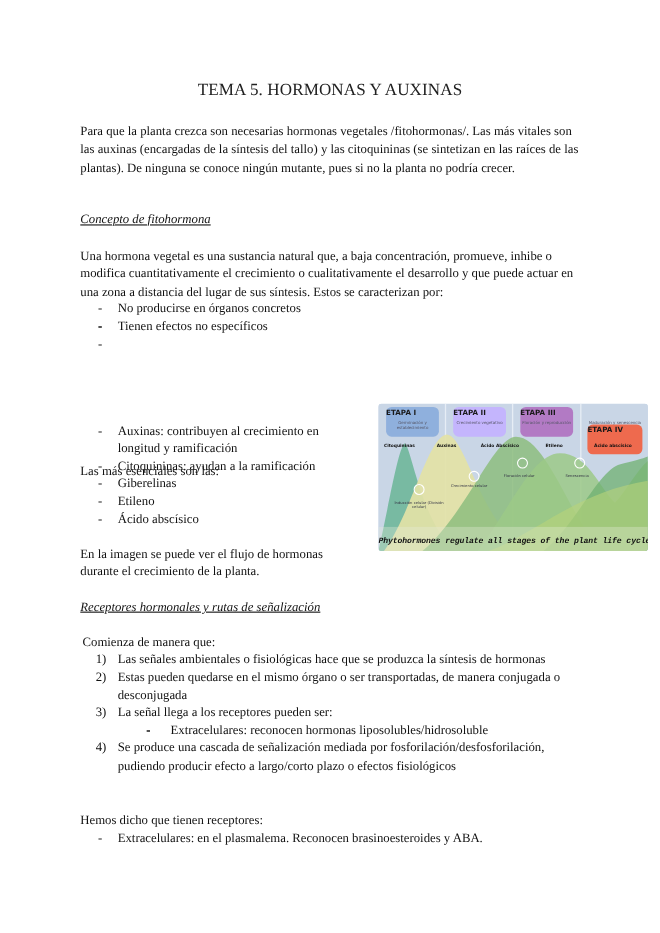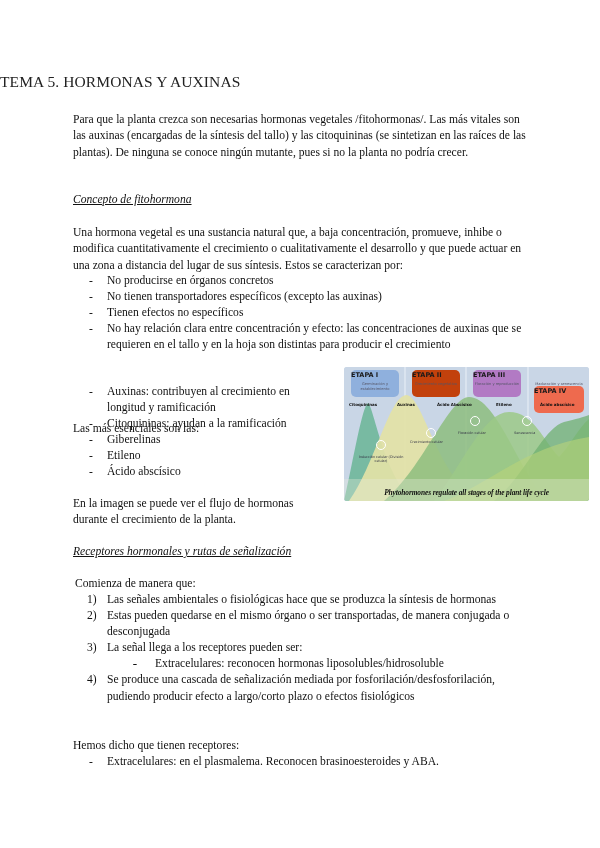--- a/index.html
+++ b/index.html
@@ -1,19 +1,19 @@
 <!DOCTYPE html>
 <html><head>
 <meta charset="utf-8">
 <style>
   html, body { margin: 0; padding: 0; background: #ffffff; }
   body { width: 600px; height: 848px; position: relative; overflow: hidden;
          font-family: "Liberation Serif", "DejaVu Serif", serif; color: #111; }
   .page { position: absolute; left: 0; top: 0; width: 600px; height: 848px; }
-  .title { position: absolute; top: 73px; left: 0; width: 600px; 
+  .title { position: absolute; top: 73px; left: 0; width: 600px; text-align: center;
            font-size: 15.5px; letter-spacing: 0.1px; color: #222; }
   .para { position: absolute; left: 73px; width: 460px; font-size: 11.6px; line-height: 16.4px; }
   .heading { position: absolute; left: 73px; font-size: 11.6px; font-style: italic;
              text-decoration: underline; line-height: 16px; }
   ul.dash, ol.num { margin: 0; padding: 0; list-style: none; }
   ul.dash li, ol.num li { position: relative; padding-left: 18px; }
   .list { position: absolute; left: 89px; font-size: 11.6px; line-height: 16.1px; }
   ul.dash li .mk, ol.num li .mk { position: absolute; left: 0; top: 0; }
   ol.num li { padding-left: 18px; }
   ol.num li .mk { left: -2px; }
@@ -28,42 +28,42 @@
   .stage-lbl { position: absolute; top: 3px; height: 27px; border-radius: 5px;
                font-family: "DejaVu Sans", sans-serif; font-size: 6.5px; line-height: 10px;
                text-align: left; color: #1a1a1a; font-weight: bold; }
   .stage-sub { position: absolute; top: 15px; font-family: "DejaVu Sans", sans-serif;
                font-size: 3.6px; line-height: 4.5px; text-align: center; color: #556; }
   .horm-lbl { position: absolute; top: 35px; font-family: "DejaVu Sans", sans-serif;
               font-size: 4px; color: #111; font-weight: bold; white-space: nowrap; }
   .evt-lbl { position: absolute; font-family: "DejaVu Sans", sans-serif;
              font-size: 3.4px; color: #334; white-space: nowrap; text-align: center; }
   .fig-caption { position: absolute; left: 0; bottom: 4px; width: 245px; text-align: center;
-                 font-family: Liberation Serif, serif; font-size: 7.4px; font-weight: bold;
+                 font-family: Liberation Mono, monospace; font-size: 7.4px; font-weight: bold;
                  font-style: italic; color: #111; white-space: nowrap; letter-spacing: -0.1px; }
 </style>
 </head>
 <body>
 
 <div class="page">
 
   <div class="title">TEMA 5. HORMONAS Y AUXINAS</div>
 
   <div class="para" style="top:112px;">Para que la planta crezca son necesarias hormonas vegetales /fitohormonas/. Las más vitales son las auxinas (encargadas de la síntesis del tallo) y las citoquininas (se sintetizan en las raíces de las plantas). De ninguna se conoce ningún mutante, pues si no la planta no podría crecer.</div>
 
   <div class="heading" style="top:192px;">Concepto de fitohormona</div>
 
   <div class="para" style="top:225px;">Una hormona vegetal es una sustancia natural que, a baja concentración, promueve, inhibe o modifica cuantitativamente el crecimiento o cualitativamente el desarrollo y que puede actuar en una zona a distancia del lugar de sus síntesis. Estos se caracterizan por:</div>
 
   <div class="list" style="top:273px; width:445px;">
     <ul class="dash">
       <li><span class="mk">-</span><span>No producirse en órganos concretos</span></li>
-      <li><span class="mk">-</span><span>No tienen transportadores específicos (excepto las auxinas)</span></li>
+      <li><span class="mk">-</span></li>
       <li><span class="mk">-</span><span>Tienen efectos no específicos</span></li>
-      <li><span class="mk">-</span><span>No hay relación clara entre concentración y efecto: las concentraciones de auxinas que se requieren en el tallo y en la hoja son distintas para producir el crecimiento</span></li>
+      <li><span class="mk">-</span></li>
     </ul>
   </div>
 
   <div class="para" style="top:380px; width:250px;margin-top:41px;">Las más esenciales son las:</div>
 
   <div class="list" style="top:384px; width:225px;">
     <ul class="dash">
       <li><span class="mk">-</span><span>Auxinas: contribuyen al crecimiento en longitud y ramificación</span></li>
       <li><span class="mk">-</span><span>Citoquininas: ayudan a la ramificación</span></li>
       <li><span class="mk">-</span><span>Giberelinas</span></li>
@@ -87,21 +87,21 @@
       <path d="M150,134 C180,110 200,60 220,55 C232,52 240,50 245,48 L245,134 Z" fill="#6fb070" opacity="0.75"></path>
       <path d="M100,134 C140,120 180,80 245,70 L245,134 Z" fill="#b9d47a" opacity="0.6"></path>
       <circle cx="37" cy="78" r="4.5" fill="none" stroke="#ffffff" stroke-width="1"></circle>
       <circle cx="87" cy="66" r="4.5" fill="none" stroke="#ffffff" stroke-width="1"></circle>
       <circle cx="131" cy="54" r="4.5" fill="none" stroke="#ffffff" stroke-width="1"></circle>
       <circle cx="183" cy="54" r="4.5" fill="none" stroke="#ffffff" stroke-width="1"></circle>
       <rect x="0" y="112" width="245" height="22" fill="#e4ead9" opacity="0.35"></rect>
     </svg>
 
     <div class="stage-lbl" style="left:7px; width:48px; background:#8fb0dd;">ETAPA I</div>
-    <div class="stage-lbl" style="left:68px; width:48px; background:#c2410c;">ETAPA II</div>
+    <div class="stage-lbl" style="left:68px; width:48px; background:#c4b5fd;">ETAPA II</div>
     <div class="stage-lbl" style="left:129px; width:48px; background:#b27ac4;">ETAPA III</div>
     <div class="stage-lbl" style="left:190px; width:50px; background:#ee6a4e;margin-top:16px;">ETAPA IV</div>
 
     <div class="stage-sub" style="left:7px; width:48px;">Germinación y establecimiento</div>
     <div class="stage-sub" style="left:68px; width:48px;">Crecimiento vegetativo</div>
     <div class="stage-sub" style="left:129px; width:48px;">Floración y reproducción</div>
     <div class="stage-sub" style="left:190px; width:50px;">Maduración y senescencia</div>
 
     <div class="horm-lbl" style="left:5px;">Citoquininas</div>
     <div class="horm-lbl" style="left:53px;">Auxinas</div>

